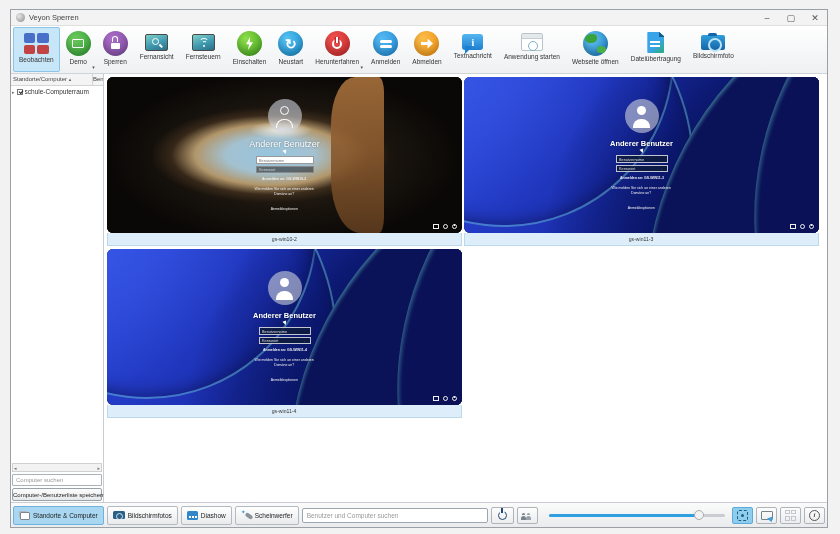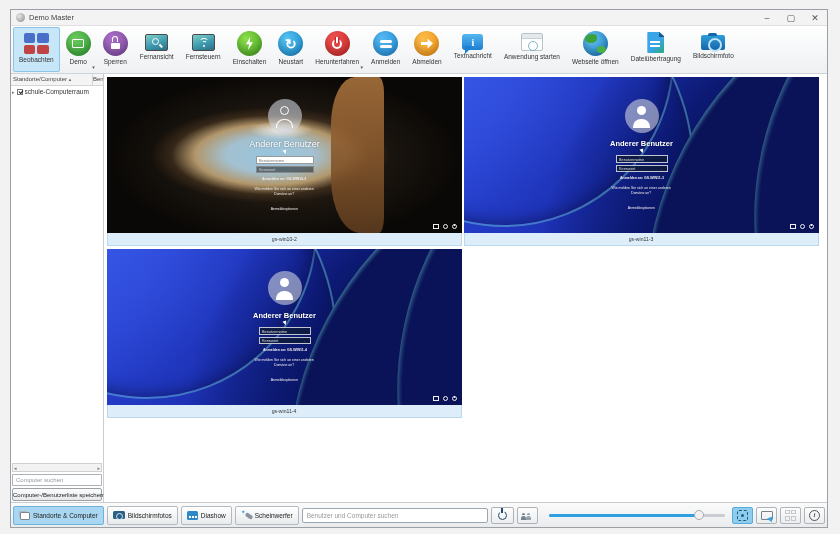--- a/index.html
+++ b/index.html
@@ -123,21 +123,21 @@
   .hscroll span { font-size:5px; color:#777; padding:0 1px; }
   .side-search { height:12px; margin:2px 1px 0; border:1px solid #aab2b8; border-radius:1px;
                  font-size:6px; padding:0 3px; color:#333; width:calc(100% - 2px); }
   .side-search::placeholder { color:#999; }
   .side-save { height:13px; margin:2px 1px 1px; border:1px solid #9aa2a8; border-radius:2px;
                background:linear-gradient(#fdfdfd,#e6e8ea); font-size:6px; color:#222; white-space:nowrap; }
 
   .main { flex:1; background:#fff; position:relative; overflow:hidden; }
 
   .thumb { position:absolute; width:355px; }
-  .thumb .shot { height:156px; position:relative; overflow:hidden; background:#000; }
+  .thumb .shot { height:156px; position:relative; overflow:hidden; background:#000;border-radius:6px; }
   .thumb .caption { height:13px; background:#ddeefa; border:1px solid #bcd9ec; border-top:none;
                     display:flex; align-items:center; justify-content:center; }
   .caption span { font-size:7.5px; transform:scale(.68); color:#333; white-space:nowrap; }
 
   
   .wp10 { position:absolute; inset:0;
     background:
       radial-gradient(ellipse 130px 52px at 46% 50%, rgba(156,205,232,.95) 0%, rgba(176,210,228,.9) 34%,
         rgba(203,172,122,.85) 58%, rgba(78,56,34,.55) 76%, rgba(14,11,8,0) 92%),
       radial-gradient(ellipse 175px 85px at 50% 52%, rgba(90,70,48,.55) 0%, rgba(28,22,15,.75) 62%, rgba(10,8,6,1) 100%),
@@ -257,21 +257,21 @@
              align-items:center; justify-content:center; font-size:7px; color:#555;
              font-family:"Liberation Serif", serif; font-style:italic; font-weight:bold; }
 </style>
 </head>
 <body>
 
 <div class="window">
 
   <div class="titlebar">
     <div class="app-ico"></div>
-    <div class="title-text">Demo Master</div>
+    <div class="title-text">Veyon Sperren</div>
     <div class="winctl">
       <div>–</div>
       <div>▢</div>
       <div>✕</div>
     </div>
   </div>
 
   <div class="toolbar">
     <div class="tbtn active">
       <div class="i-monitoring">

